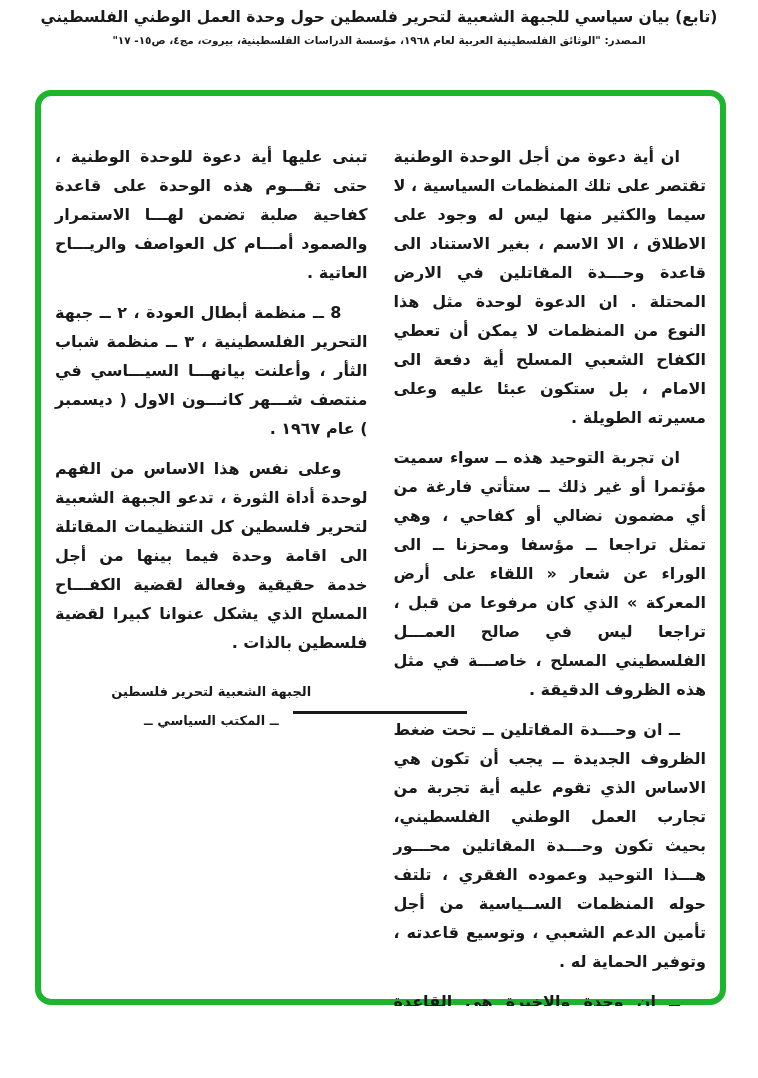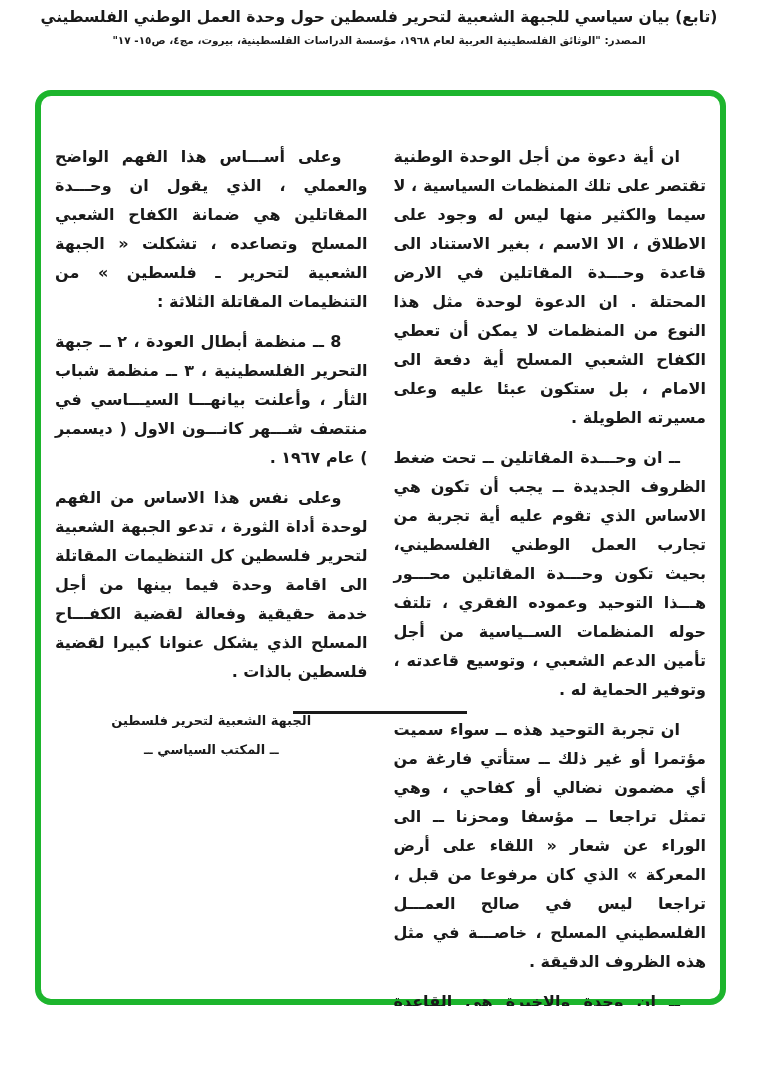--- a/index.html
+++ b/index.html
@@ -95,27 +95,27 @@
   <div class="header">
     <div class="doc-title">(تابع) بيان سياسي للجبهة الشعبية لتحرير فلسطين حول وحدة العمل الوطني الفلسطيني</div>
     <div class="doc-source">المصدر: "الوثائق الفلسطينية العربية لعام ١٩٦٨، مؤسسة الدراسات الفلسطينية، بيروت، مج٤، ص١٥- ١٧"</div>
   </div>
 
   <div class="content-box">
     <div class="columns">
 
       <div class="column">
         <p>ان أية دعوة من أجل الوحدة الوطنية تقتصر على تلك المنظمات السياسية ، لا سيما والكثير منها ليس له وجود على الاطلاق ، الا الاسم ، بغير الاستناد الى قاعدة وحـــدة المقاتلين في الارض المحتلة . ان الدعوة لوحدة مثل هذا النوع من المنظمات لا يمكن أن تعطي الكفاح الشعبي المسلح أية دفعة الى الامام ، بل ستكون عبئا عليه وعلى مسيرته الطويلة .</p>
+        <p>ان تجربة التوحيد هذه ــ سواء سميت مؤتمرا أو غير ذلك ــ ستأتي فارغة من أي مضمون نضالي أو كفاحي ، وهي تمثل تراجعا ــ مؤسفا ومحزنا ــ الى الوراء عن شعار « اللقاء على أرض المعركة » الذي كان مرفوعا من قبل ، تراجعا ليس في صالح العمـــل الفلسطيني المسلح ، خاصـــة في مثل هذه الظروف الدقيقة .</p>
         <p>ــ ان وحـــدة المقاتلين ــ تحت ضغط الظروف الجديدة ــ يجب أن تكون هي الاساس الذي تقوم عليه أية تجربة من تجارب العمل الوطني الفلسطيني، بحيث تكون وحـــدة المقاتلين محـــور هـــذا التوحيد وعموده الفقري ، تلتف حوله المنظمات الســياسية من أجل تأمين الدعم الشعبي ، وتوسيع قاعدته ، وتوفير الحماية له .</p>
-        <p>ان تجربة التوحيد هذه ــ سواء سميت مؤتمرا أو غير ذلك ــ ستأتي فارغة من أي مضمون نضالي أو كفاحي ، وهي تمثل تراجعا ــ مؤسفا ومحزنا ــ الى الوراء عن شعار « اللقاء على أرض المعركة » الذي كان مرفوعا من قبل ، تراجعا ليس في صالح العمـــل الفلسطيني المسلح ، خاصـــة في مثل هذه الظروف الدقيقة .</p>
         <p>ــ ان وحدة والاخيرة هي القاعدة التي يجب أن</p>
       </div>
 
       <div class="column">
-        <p>وعلى أســـاس هذا الفهم الواضح والعملي ، الذي يقول ان وحـــدة المقاتلين هي ضمانة الكفاح الشعبي المسلح وتصاعده ، تشكلت « الجبهة الشعبية لتحرير ـ فلسطين » من التنظيمات المقاتلة الثلاثة :</p>
+        <p class="flush">تبنى عليها أية دعوة للوحدة الوطنية ، حتى تقـــوم هذه الوحدة على قاعدة كفاحية صلبة تضمن لهـــا الاستمرار والصمود أمـــام كل العواصف والريـــاح العاتية .</p>
         <p>8 ــ منظمة أبطال العودة ، ٢ ــ جبهة التحرير الفلسطينية ، ٣ ــ منظمة شباب الثأر ، وأعلنت بيانهـــا السيـــاسي في منتصف شـــهر كانـــون الاول ( ديسمبر ) عام ١٩٦٧ .</p>
         <p class="tight">وعلى نفس هذا الاساس من الفهم لوحدة أداة الثورة ، تدعو الجبهة الشعبية لتحرير فلسطين كل التنظيمات المقاتلة الى اقامة وحدة فيما بينها من أجل خدمة حقيقية وفعالة لقضية الكفـــاح المسلح الذي يشكل عنوانا كبيرا لقضية فلسطين بالذات .</p>
         <div class="signature">
           <div>الجبهة الشعبية لتحرير فلسطين</div>
           <div>ــ المكتب السياسي ــ</div>
         </div>
       </div>
 
     </div>
   </div>

